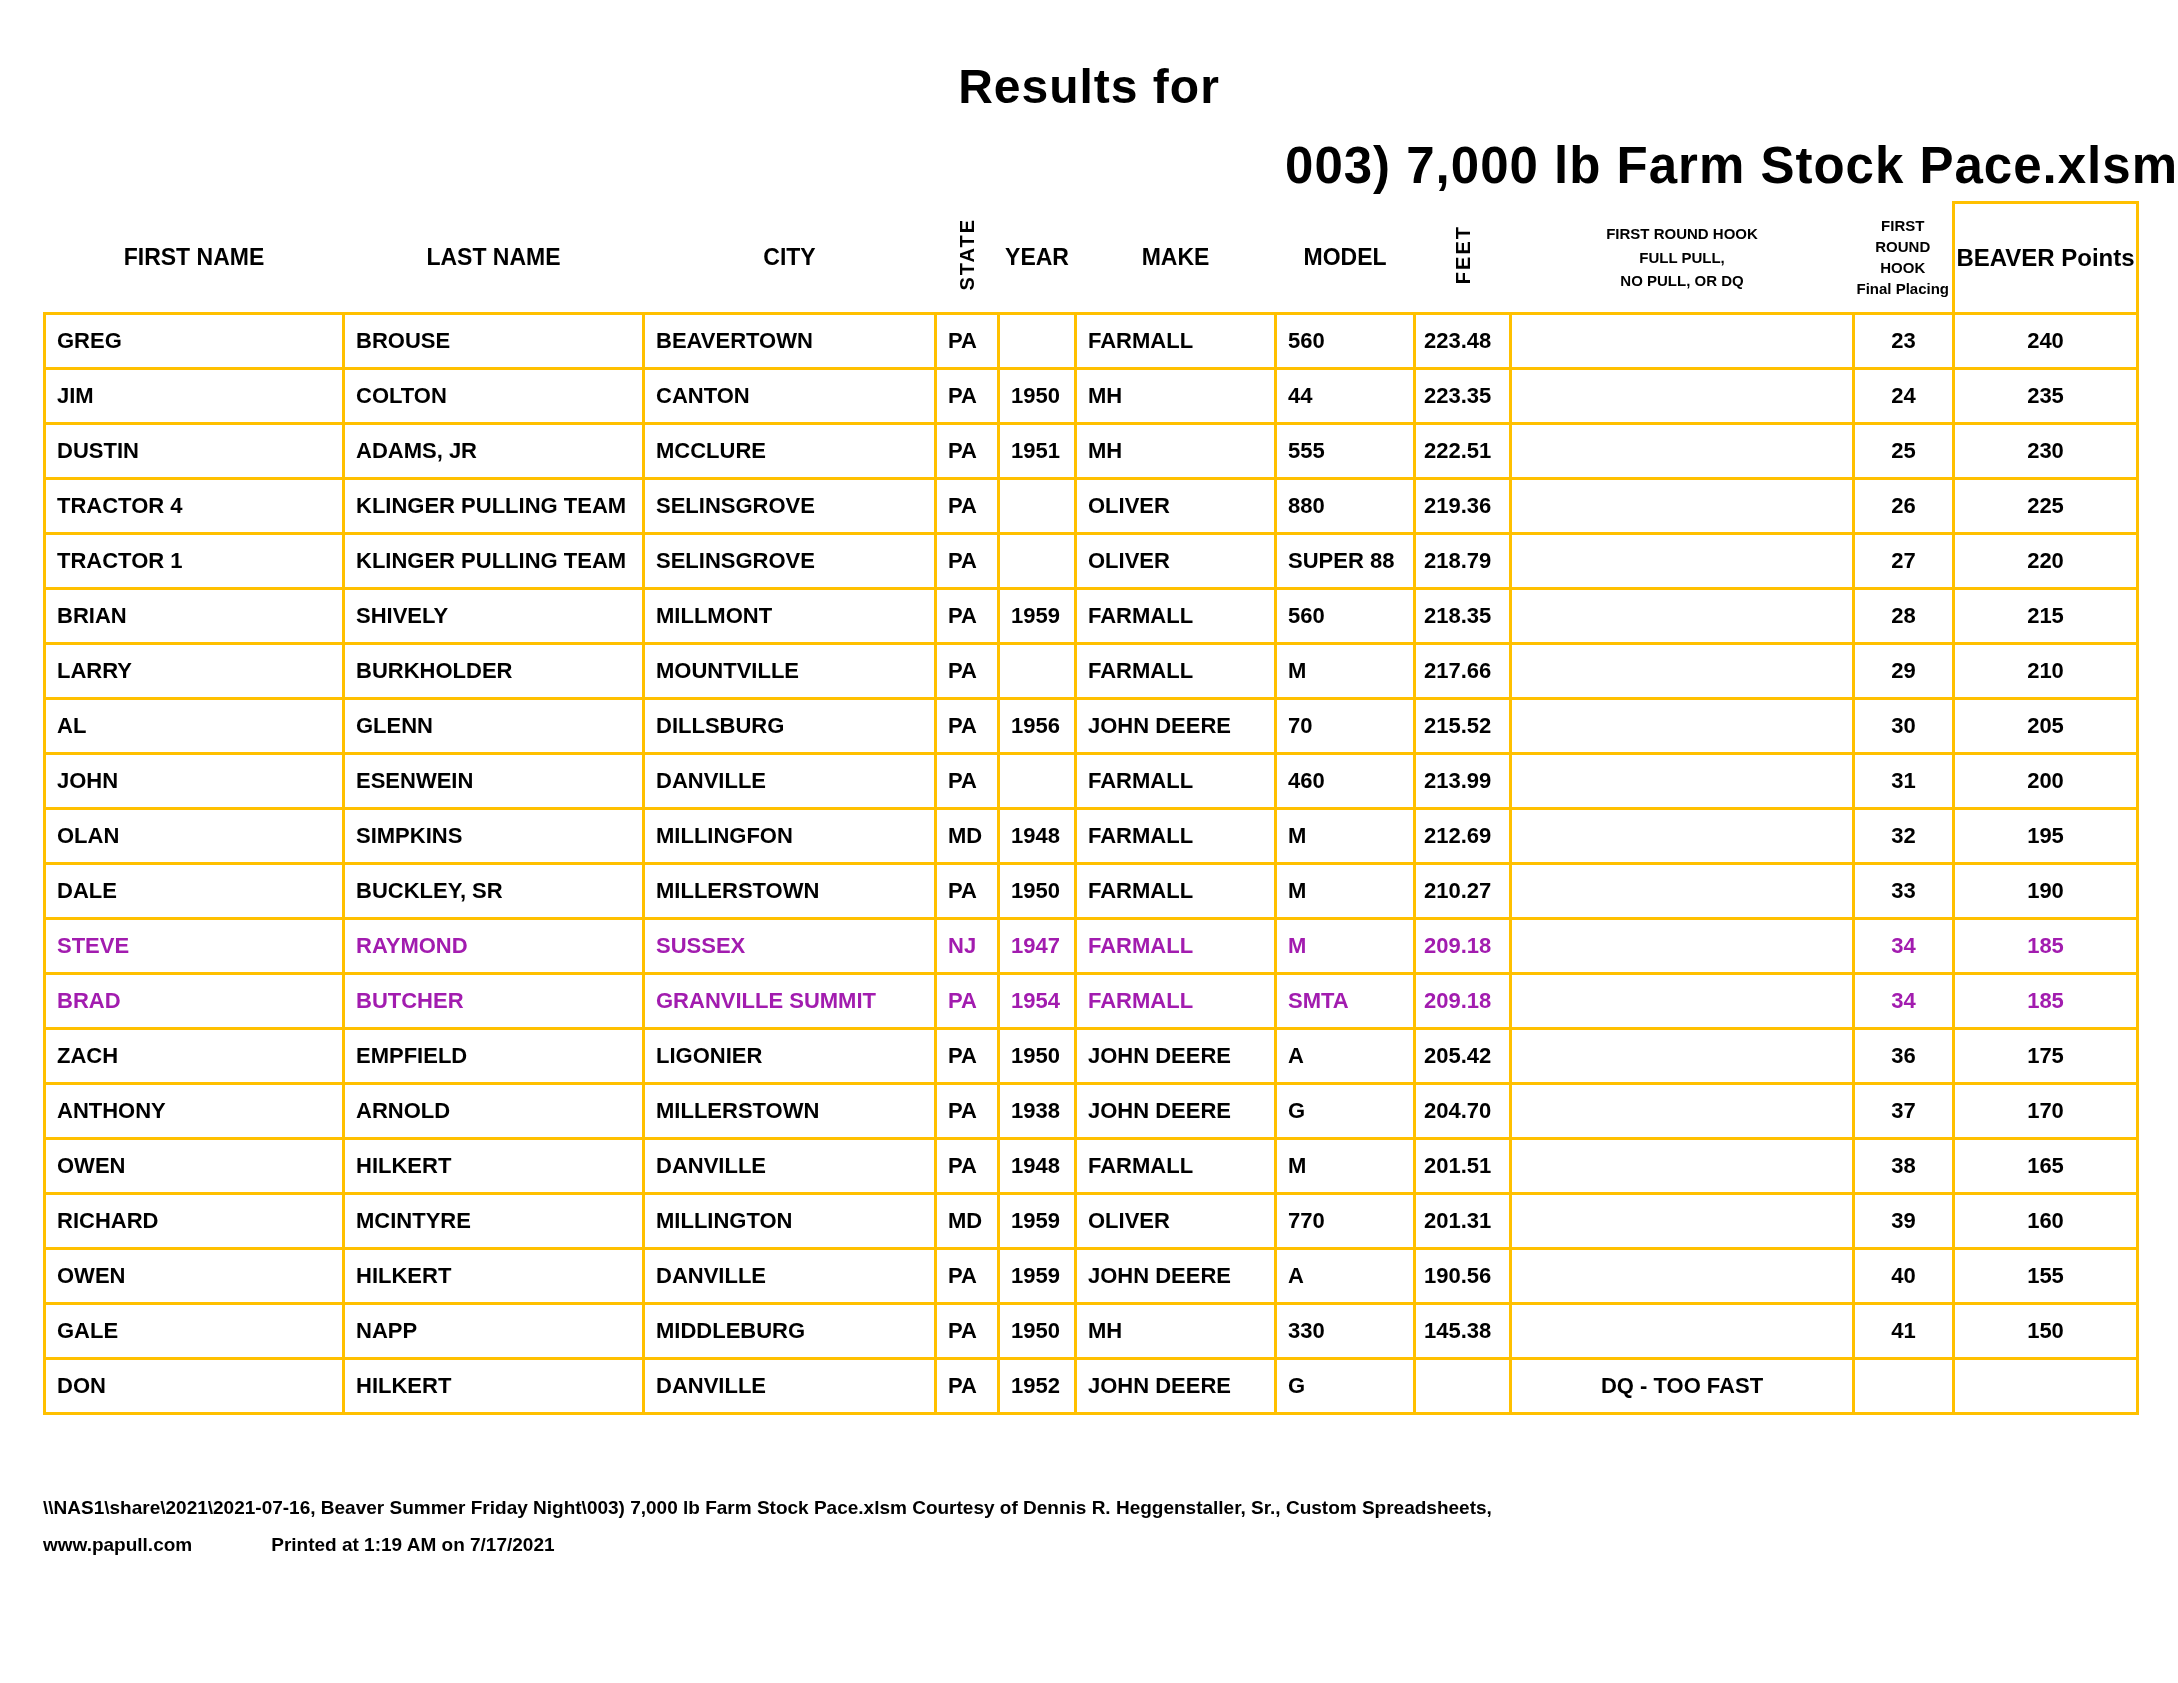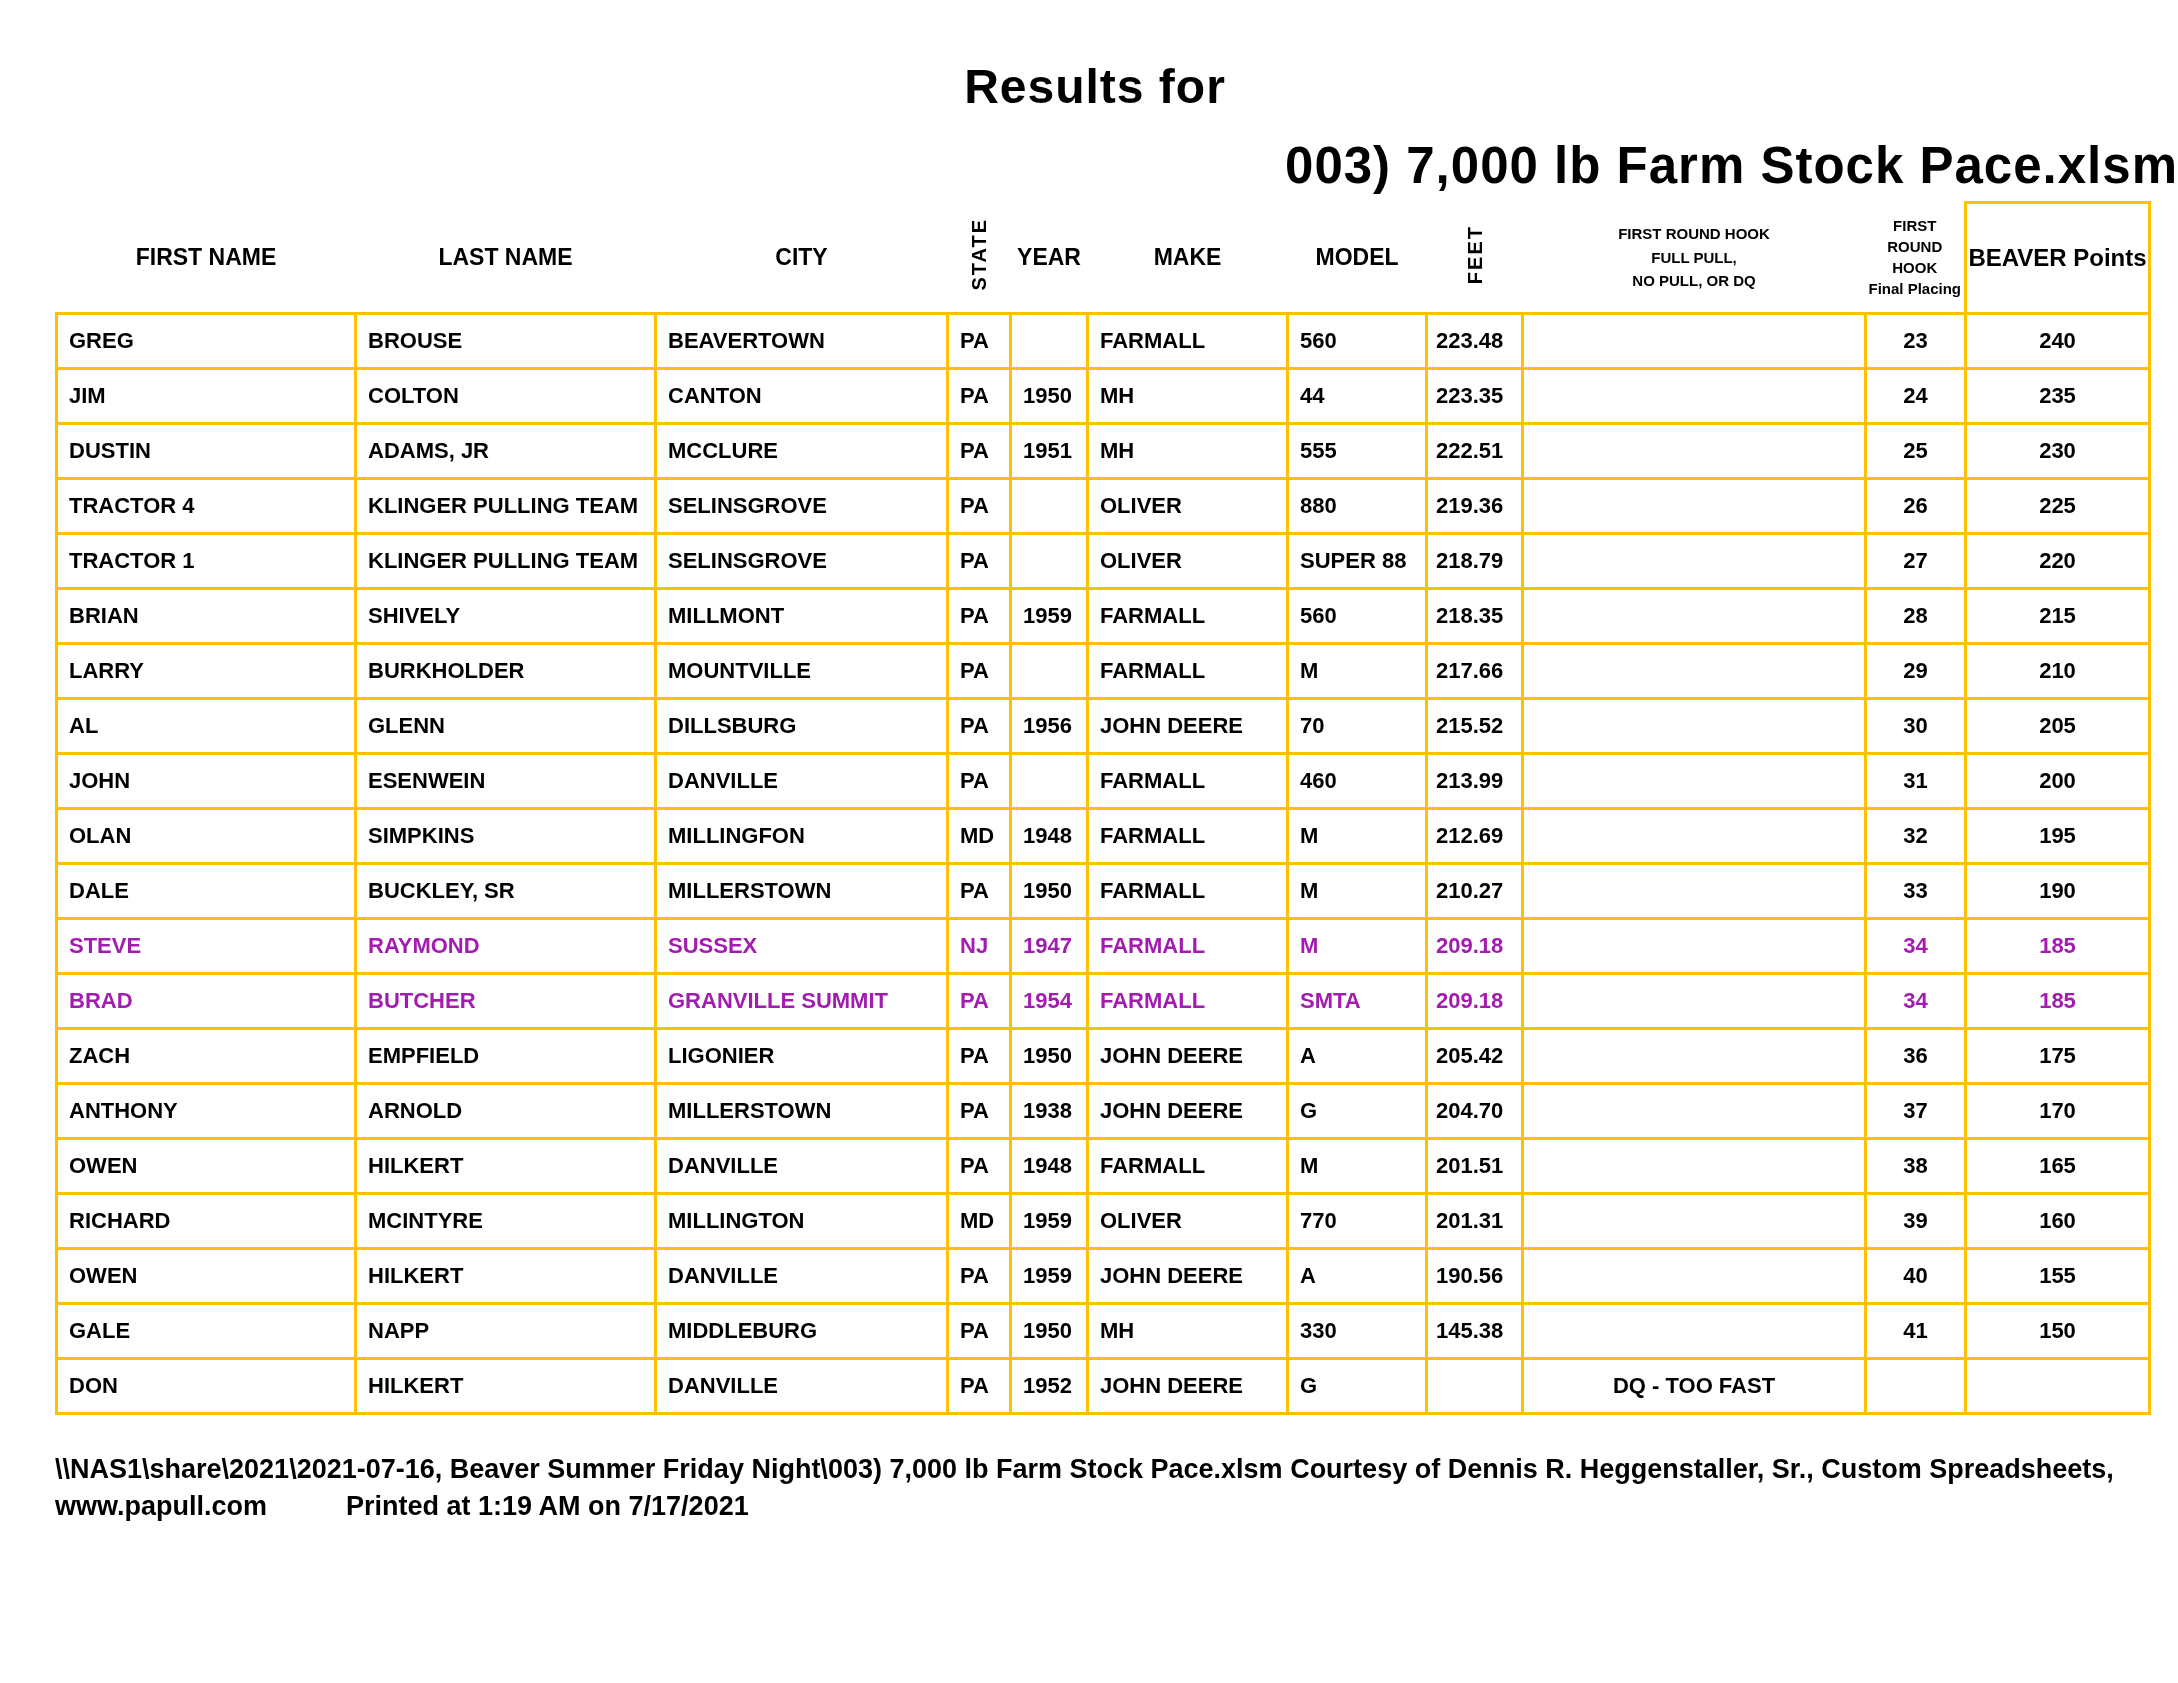--- a/index.html
+++ b/index.html
@@ -6,21 +6,20 @@
   html, body { background: #ffffff; }
   .page {
     position: relative;
     width: 2178px;
     height: 1683px;
     background: #ffffff;
     font-family: "Liberation Sans", sans-serif;
     font-weight: bold;
     color: #000000;
     overflow: hidden;
-    padding-left: 12px;
   }
   .title1 {
     padding-top: 59px;
     text-align: center;
     font-size: 48px;
     letter-spacing: 1px;
   }
   .title2 {
     margin-top: 22px;
     text-align: right;
@@ -69,22 +68,22 @@
     padding: 0 0 0 11px;
     text-align: left;
     white-space: nowrap;
     overflow: hidden;
   }
   tbody td.center { text-align: center; padding: 0; }
   tbody td.feet { padding-left: 8px; }
   tbody tr.red td { color: #a21caf; }
   .footer {
     margin-left: 43px;
-    margin-top: 36px;
-    font-size: 27px;
+    margin-top: 74px;
+    font-size: 19px;
     line-height: 37px;
     white-space: nowrap;
   }
   .footer .printed { margin-left: 79px; }
 </style>
 </head>
 <body>
 
 <div class="page">
 

